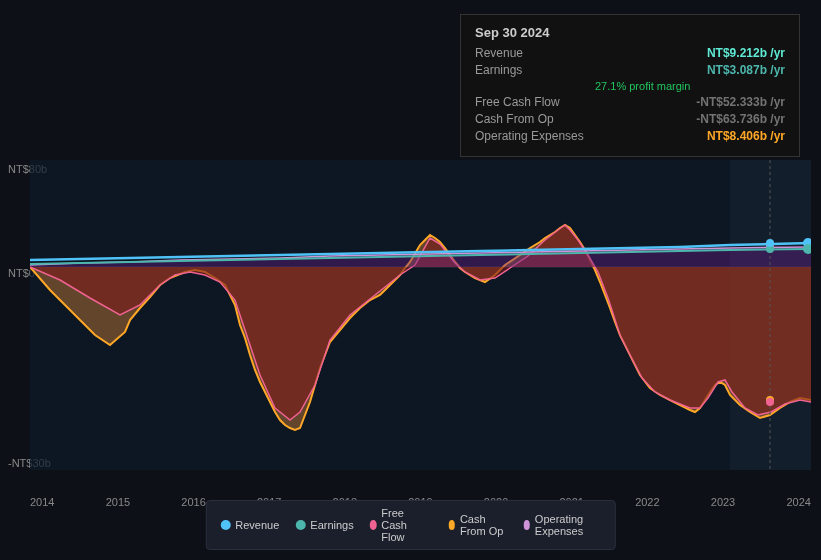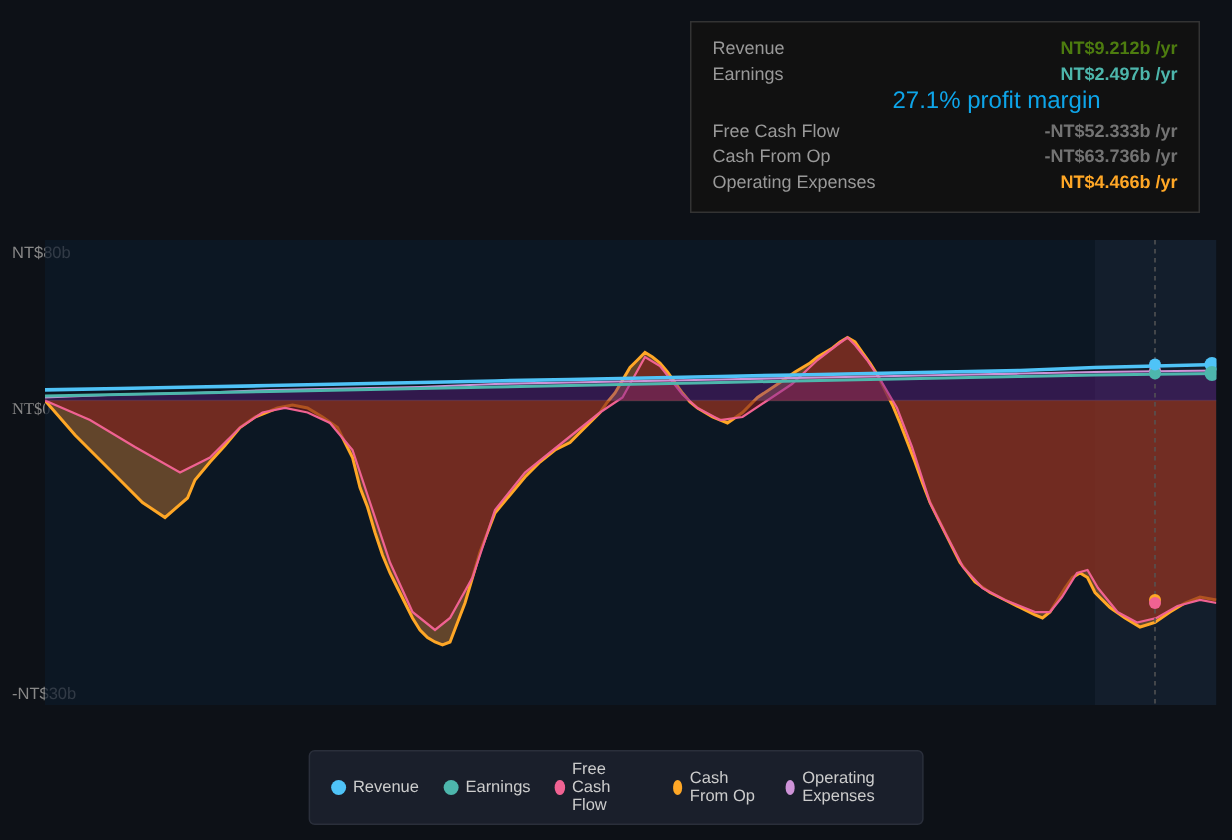--- a/index.html
+++ b/index.html
@@ -38,27 +38,27 @@
     }
     .tooltip-row {
       display: flex;
       justify-content: space-between;
       font-size: 12px;
       margin-bottom: 3px;
       gap: 20px;
     }
     .tooltip-label { color: #999; }
     .tooltip-value { font-weight: bold; }
-    .c-blue { color: #4d7c0f; }
+    .c-blue { color: #5eead4; }
     .c-green { color: #4db6ac; }
     .c-red { color: #737373; }
     .c-orange { color: #ffa726; }
     .tooltip-margin {
-      color: #0ea5e9;
-      font-size: 16px;
+      color: #22c55e;
+      font-size: 11px;
       margin-bottom: 3px;
       margin-left: 120px;
     }
 
     
     .y-label {
       position: absolute;
       left: 8px;
       font-size: 11px;
       color: #888;
@@ -109,45 +109,46 @@
       font-size: 11px;
       color: #888;
     }
   </style>
 </head>
 <body>
 
 <div class="chart-container">
 
   <div class="tooltip">
+    <div class="tooltip-date">Sep 30 2024</div>
     <div class="tooltip-row">
       <span class="tooltip-label">Revenue</span>
       <span class="tooltip-value c-blue">NT$9.212b /yr</span>
     </div>
     <div class="tooltip-row">
       <span class="tooltip-label">Earnings</span>
-      <span class="tooltip-value c-green">NT$2.497b /yr</span>
+      <span class="tooltip-value c-green">NT$3.087b /yr</span>
     </div>
     <div class="tooltip-margin">27.1% profit margin</div>
     <div class="tooltip-row">
       <span class="tooltip-label">Free Cash Flow</span>
       <span class="tooltip-value c-red">-NT$52.333b /yr</span>
     </div>
     <div class="tooltip-row">
       <span class="tooltip-label">Cash From Op</span>
       <span class="tooltip-value c-red">-NT$63.736b /yr</span>
     </div>
     <div class="tooltip-row">
       <span class="tooltip-label">Operating Expenses</span>
-      <span class="tooltip-value c-orange">NT$4.466b /yr</span>
+      <span class="tooltip-value c-orange">NT$8.406b /yr</span>
     </div>
   </div>
 
   <div class="y-label" style="top:163px;">NT$80b</div>
-  <div class="y-label zero-label" style="top:267px;font-family:Liberation Serif, serif;">NT$0</div>
+  <div class="y-label zero-label" style="top:267px;">NT$0</div>
   <div class="y-label" style="top:457px;">-NT$30b</div>
 
   <svg style="position:absolute; top:160px; left:30px; right:10px; bottom:52px; width:781px; height:310px;" viewBox="0 0 781 310" preserveAspectRatio="none">
 
     <defs>
       <clipPath id="chartClip">
         <rect x="0" y="0" width="781" height="310"></rect>
       </clipPath>
     </defs>
 
@@ -252,20 +253,33 @@
     <circle cx="740" cy="242" r="4" fill="#f06292"></circle>
     <circle cx="740" cy="87" r="4" fill="#ce93d8"></circle>
     <circle cx="740" cy="89" r="4" fill="#4db6ac"></circle>
     <circle cx="740" cy="83" r="4" fill="#4fc3f7"></circle>
 
     <circle cx="778" cy="83" r="5" fill="#4fc3f7"></circle>
     <circle cx="778" cy="89" r="5" fill="#4db6ac"></circle>
 
   </svg>
 
+  <div class="x-labels">
+    <span>2014</span>
+    <span>2015</span>
+    <span>2016</span>
+    <span>2017</span>
+    <span>2018</span>
+    <span>2019</span>
+    <span>2020</span>
+    <span>2021</span>
+    <span>2022</span>
+    <span>2023</span>
+    <span>2024</span>
+  </div>
 
   <div class="legend">
     <div class="legend-item">
       <div class="legend-dot" style="background:#4fc3f7;"></div>
       <span>Revenue</span>
     </div>
     <div class="legend-item">
       <div class="legend-dot" style="background:#4db6ac;"></div>
       <span>Earnings</span>
     </div>

